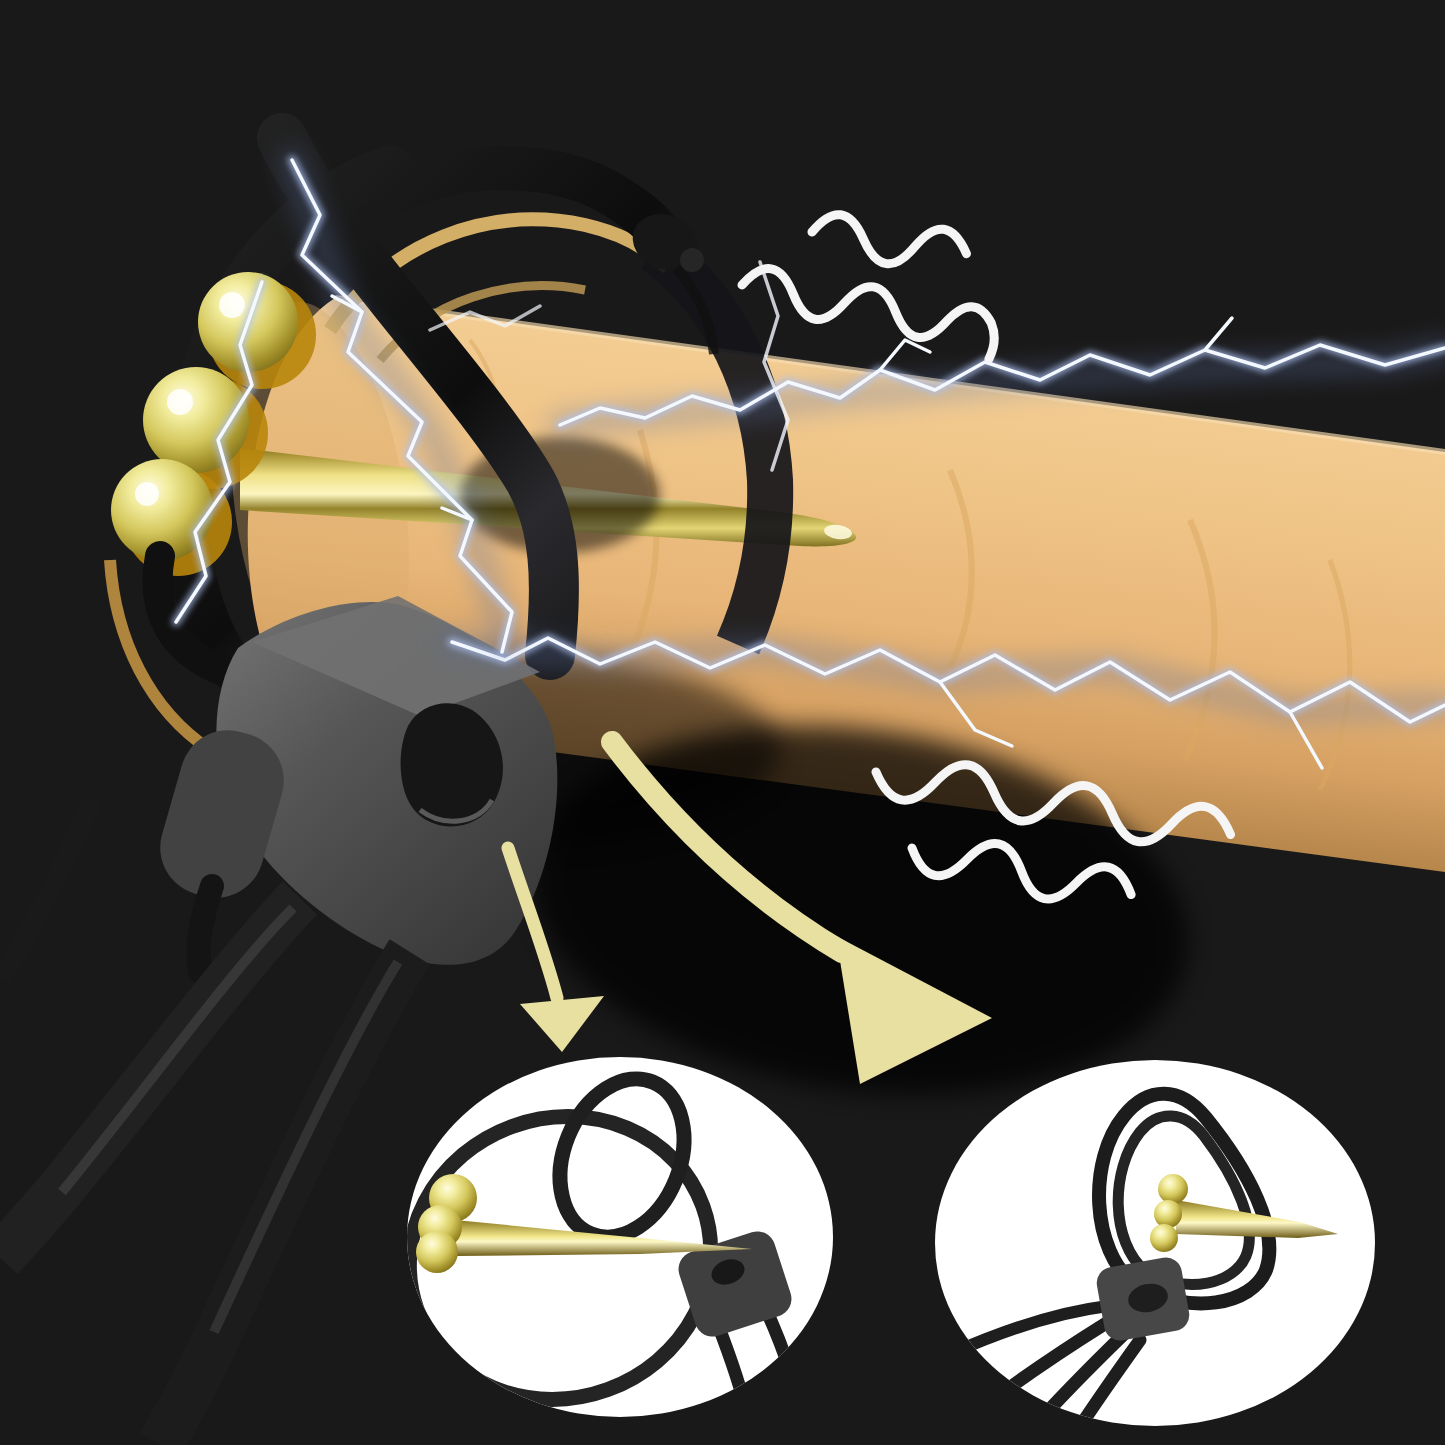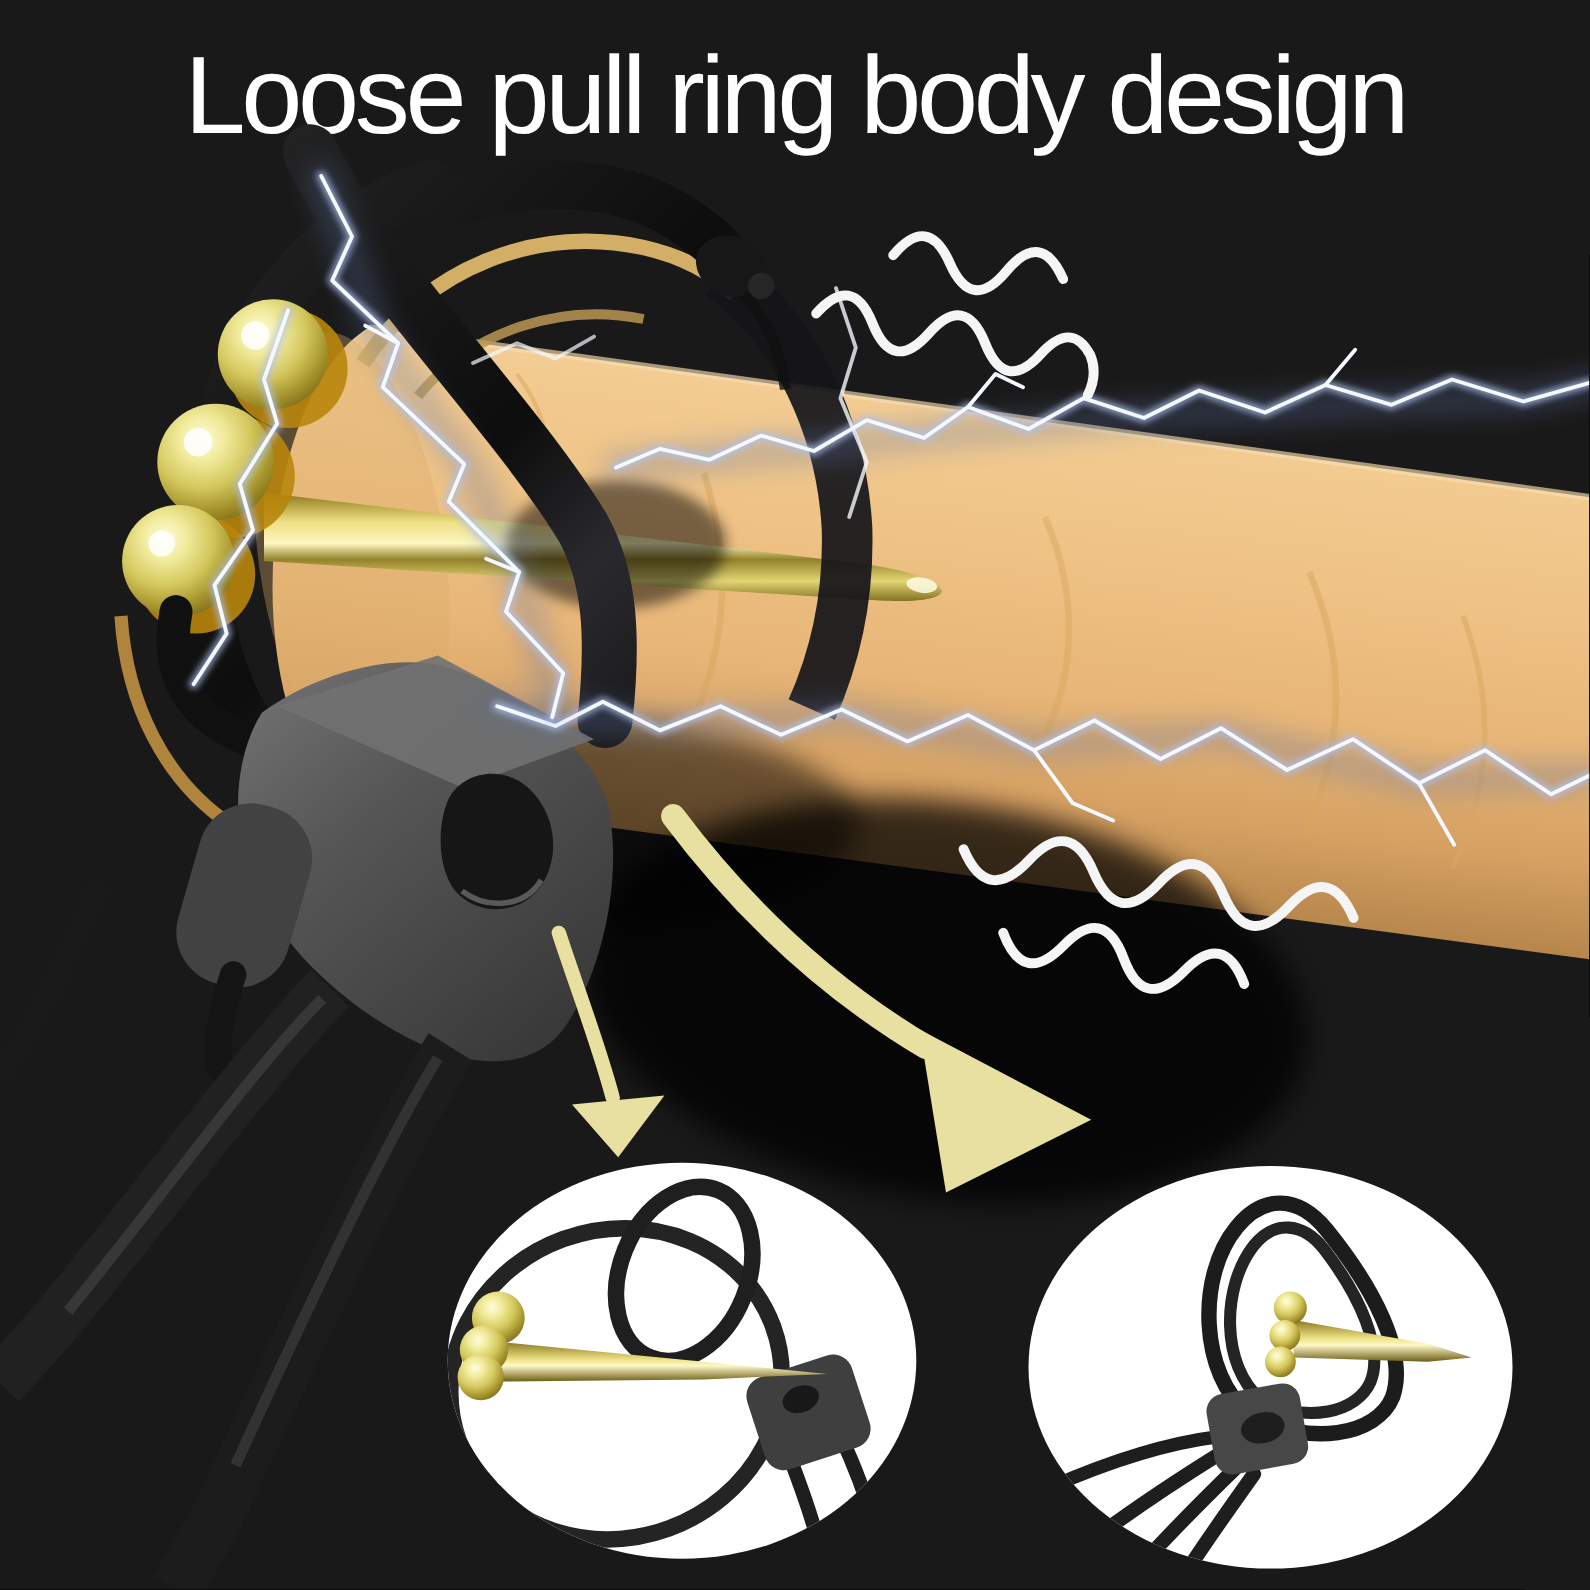--- a/index.html
+++ b/index.html
@@ -17,21 +17,20 @@
   .bolt-glow{fill:none;stroke:#aec2f2;stroke-width:9;stroke-linejoin:round;stroke-linecap:round;opacity:.7;}
   .bolt-haze{fill:none;stroke:#5d74a8;stroke-width:26;stroke-linejoin:round;stroke-linecap:round;opacity:.33;}
   .inset-bg{fill:var(--inset-bg,#ffffff);}
   .cord{fill:none;stroke:#1e1e1e;stroke-linecap:round;}
 </style>
 </head>
 <body>
 
 <div class="stage">
 
-  <h1 class="title">Loose pull ring body design</h1>
 
   <svg class="scene" width="1445" height="1445" viewBox="0 0 1445 1445">
     <defs>
       <linearGradient id="cylGrad" gradientUnits="userSpaceOnUse" x1="800" y1="290" x2="730" y2="905">
         <stop offset="0" stop-color="#f5d29a"></stop>
         <stop offset=".30" stop-color="#efc386"></stop>
         <stop offset=".52" stop-color="#e7b577"></stop>
         <stop offset=".68" stop-color="#d5a062"></stop>
         <stop offset=".82" stop-color="#b5854a"></stop>
         <stop offset=".93" stop-color="#91682f"></stop>

